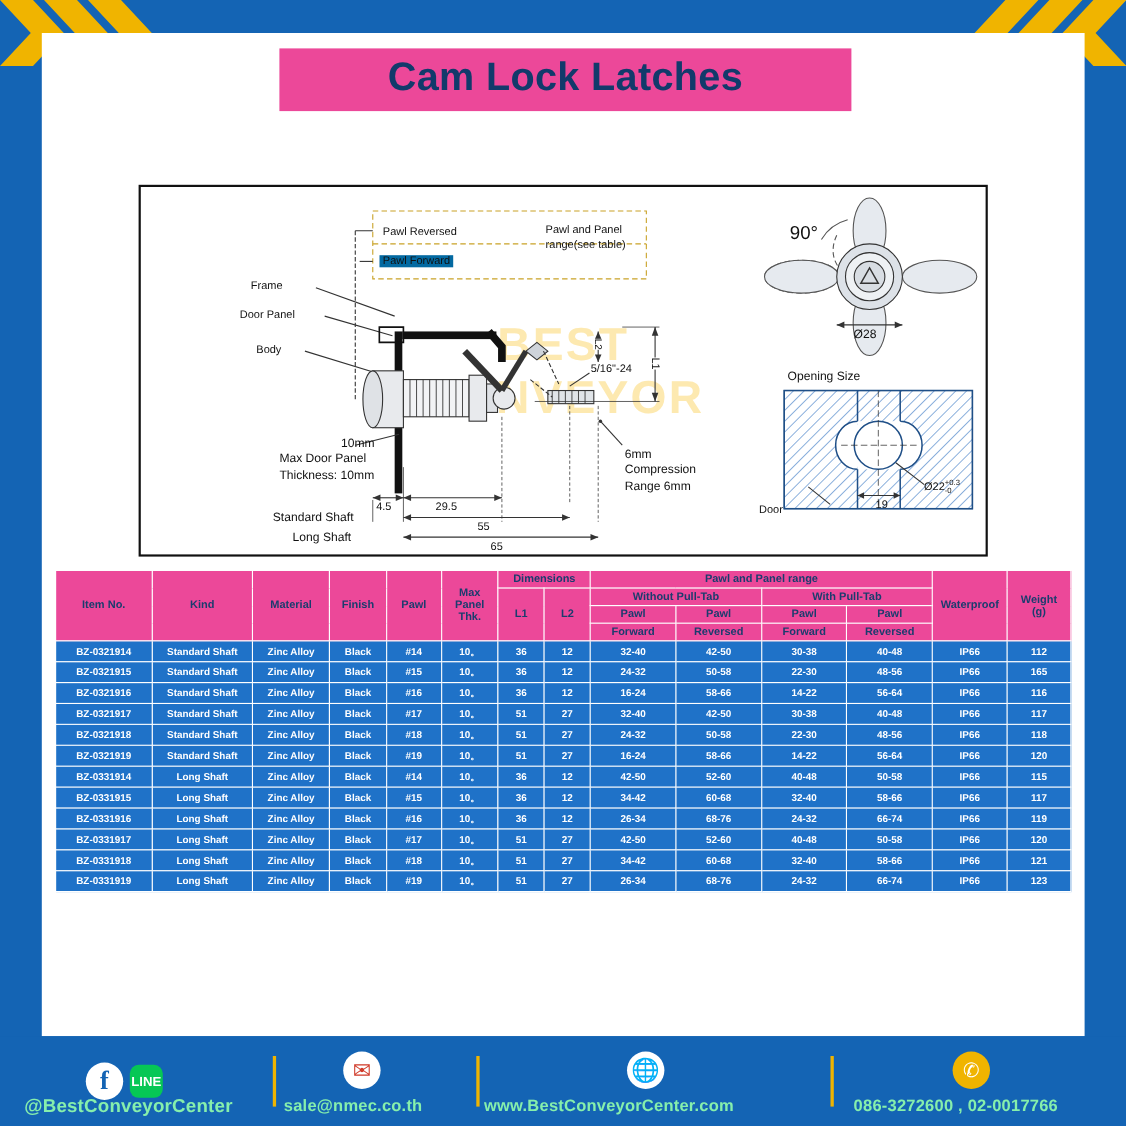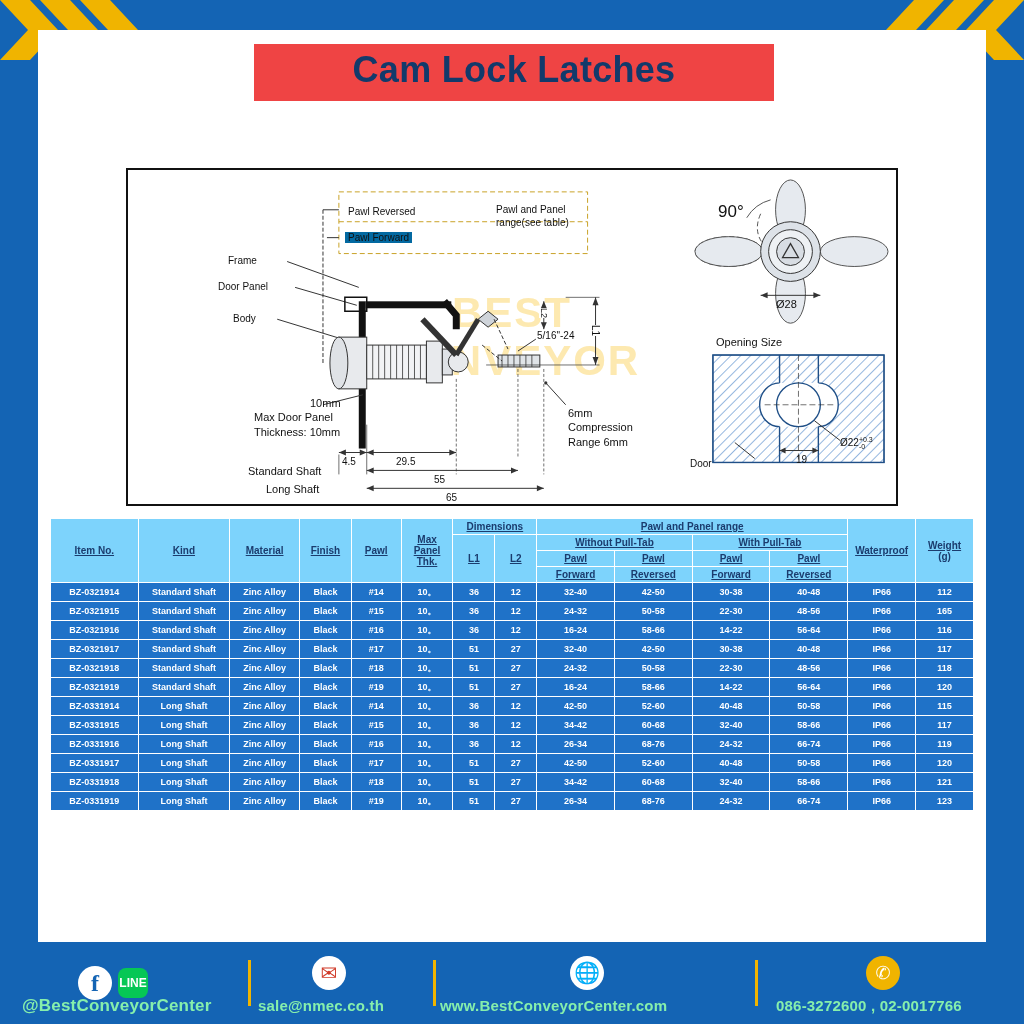--- a/index.html
+++ b/index.html
@@ -21,21 +21,21 @@
     left:38px; top:30px;
     width:948px; height:912px;
     background:#ffffff;
   }
 
   
   .title-band {
     position:absolute;
     left:216px; top:14px;
     width:520px;
-    background:#ef4444;
+    background:#ec4899;
     padding:6px 10px 10px 10px;
     text-align:center;
   }
   .title-band .t {
     font-size:36px;
     font-weight:bold;
     color:#123a6b;
     line-height:1.13;
     letter-spacing:0.3px;
     white-space:nowrap;
@@ -73,26 +73,25 @@
     font-size:9px;
     color:#0b2d5c;
   }
   table.spec th, table.spec td {
     border:1px solid #ffffff;
     text-align:center;
     vertical-align:middle;
     padding:2px 1px;
   }
   table.spec thead th {
-    background:#7dd3fc;
+    background:#ec4899;
     color:#1b3c6e;
     font-weight:bold;
     font-size:10px;
     border:1px solid #ffffff;
-    text-decoration:underline;
   }
   table.spec tbody td {
     background:#1f72c8;
     color:#ffffff;
     font-weight:bold;
     font-size:9px;
     height:19px;
   }
 
   

